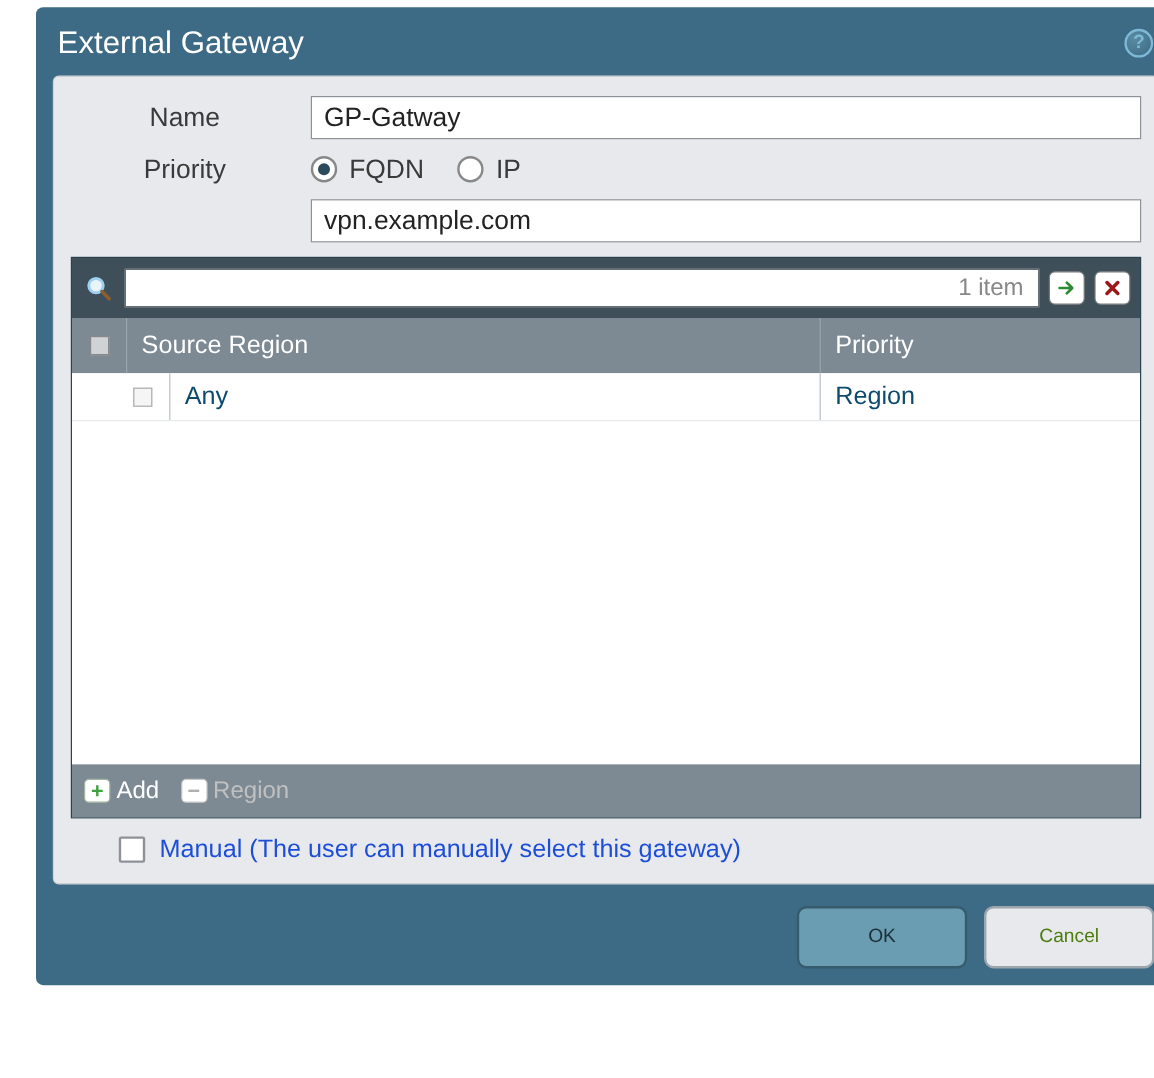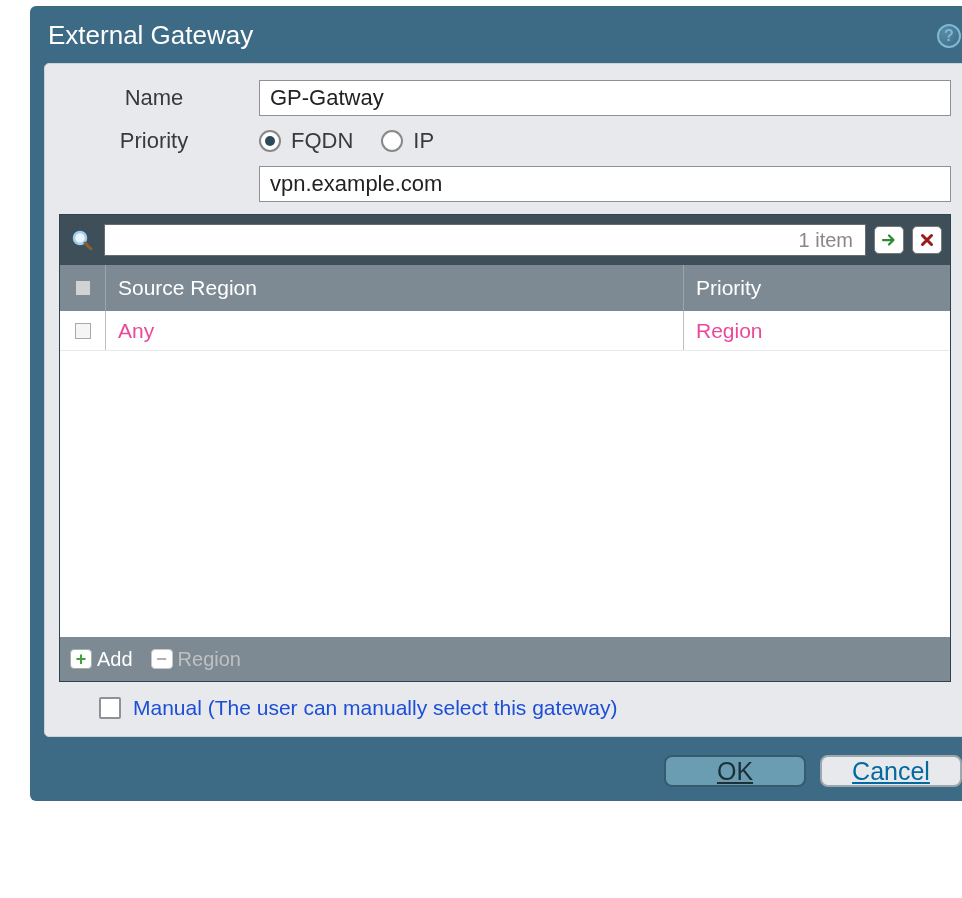--- a/index.html
+++ b/index.html
@@ -163,23 +163,24 @@
   }
 
   .grid-body {
     background: #fff;
     height: 326px;
     overflow: auto;
   }
   .grid-row {
     display: flex;
     height: 40px;
-    color: #ec4899;
+    color: #0c4a6e;
     font-size: 21px;
     border-bottom: 1px solid #e6e8ea;
+    padding-left: 36px;
   }
   .row-check {
     width: 16px; height: 16px;
     background: #f5f5f5;
     border: 1px solid #aaa;
   }
 
   .grid-footer {
     background: #7d8a93;
     height: 44px;
@@ -230,38 +231,37 @@
   }
 
   .button-bar {
     display: flex;
     justify-content: flex-end;
     gap: 14px;
     padding: 18px 18px 0 18px;
   }
   .btn {
     width: 142px;
-    height: 32px;
+    height: 52px;
     border-radius: 8px;
-    font-size: 25px;
+    font-size: 16px;
     display: flex;
     align-items: center;
     justify-content: center;
     cursor: pointer;
-    text-decoration: underline;
   }
   .btn-primary {
     background: #6a9db2;
     border: 2px solid #365b6d;
     color: #1c2f39;
   }
   .btn-secondary {
     background: #e7e9ec;
     border: 2px solid #9ea6ad;
-    color: #0369a1;
+    color: #4d7c0f;
   }
 </style>
 </head>
 <body>
 
 <div class="dialog">
 
   <div class="titlebar">
     <div class="title">External Gateway</div>
     <div class="help-icon-wrap">

